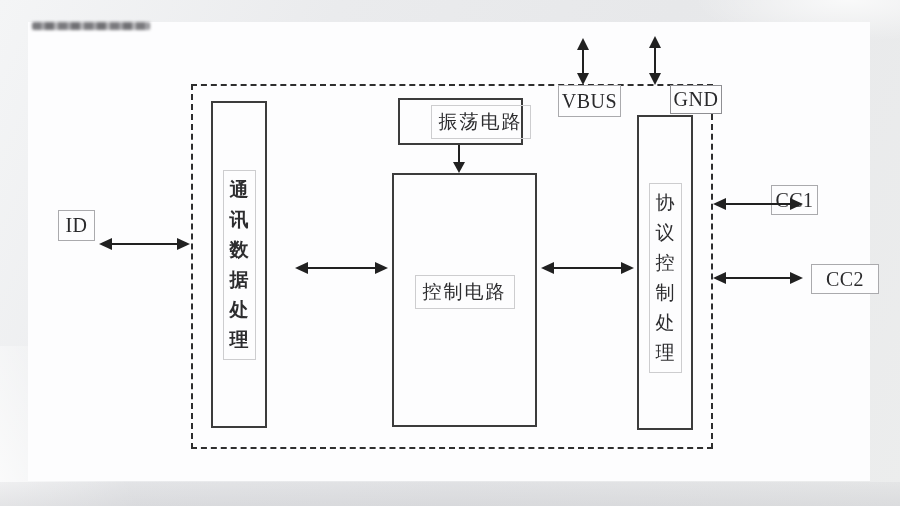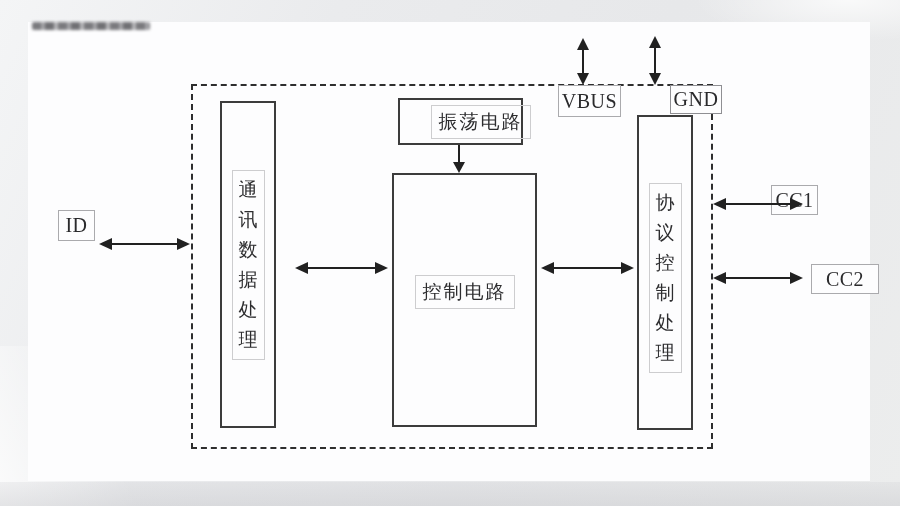--- a/index.html
+++ b/index.html
@@ -35,21 +35,21 @@
   :root{--line:#212121;--box-border:#3c3c3c;--port-border:#aaaaad;--inner-border:#cdcdcf;}
 
   
   .dashed{position:absolute;left:191px;top:84px;width:522px;height:365px;
     border:2px dashed #2e2e2e;box-sizing:border-box;background:transparent;}
 
   
   .block{position:absolute;box-sizing:border-box;background:#fdfdfe;
     border:2px solid var(--box-border);display:flex;align-items:center;justify-content:center;
     color:#2c2c2e;}
-  .blk-comm{left:220px;top:101px;width:56px;height:327px;}
+  .blk-comm{left:211px;top:101px;width:56px;height:327px;font-weight:bold;}
   .blk-osc{left:398px;top:98px;width:125px;height:47px;padding-left:40px;}
   .blk-control{left:392px;top:173px;width:145px;height:254px;padding-bottom:16px;}
   .blk-protocol{left:637px;top:115px;width:56px;height:315px;padding-top:10px;}
 
   .inner-label{border:1px solid var(--inner-border);padding:3px 7px;
     font-size:19px;letter-spacing:2px;white-space:nowrap;color:#2d2d2f;}
   .inner-vlabel{border:1px solid var(--inner-border);padding:4px 5px;
     font-size:19px;line-height:30px;width:21px;word-break:break-all;text-align:center;color:#2d2d2f;}
 
   

